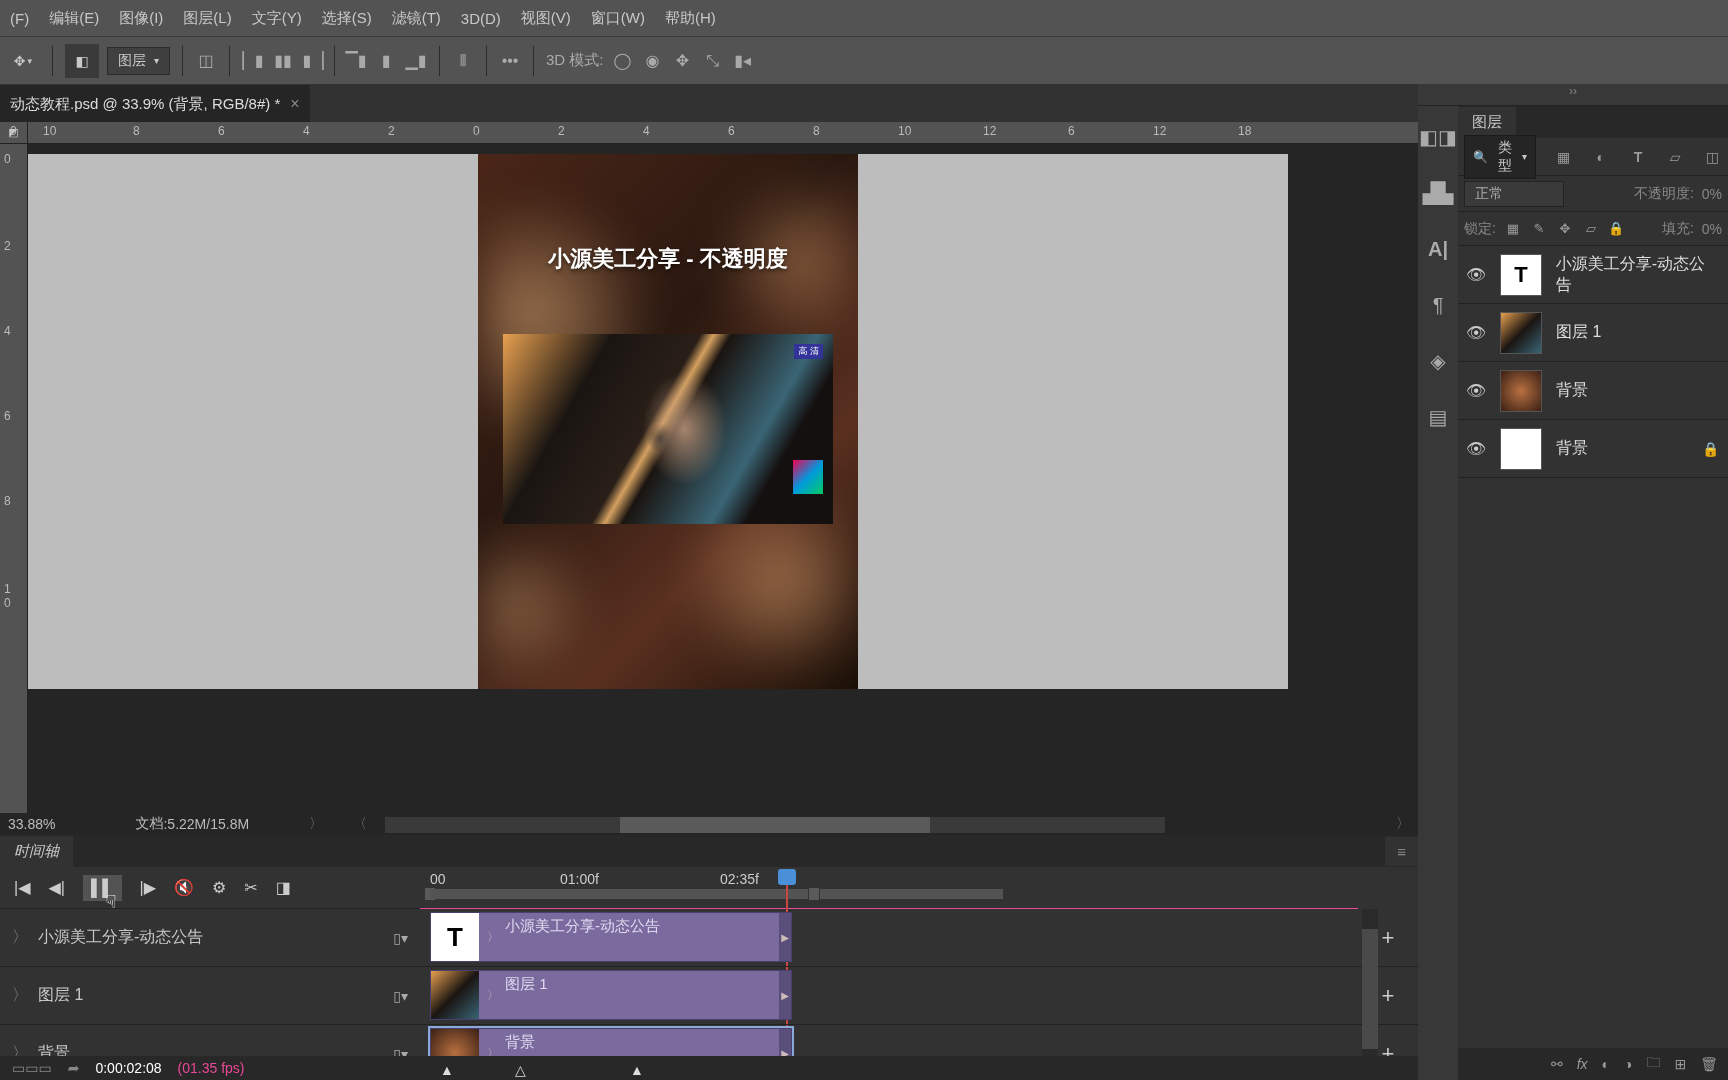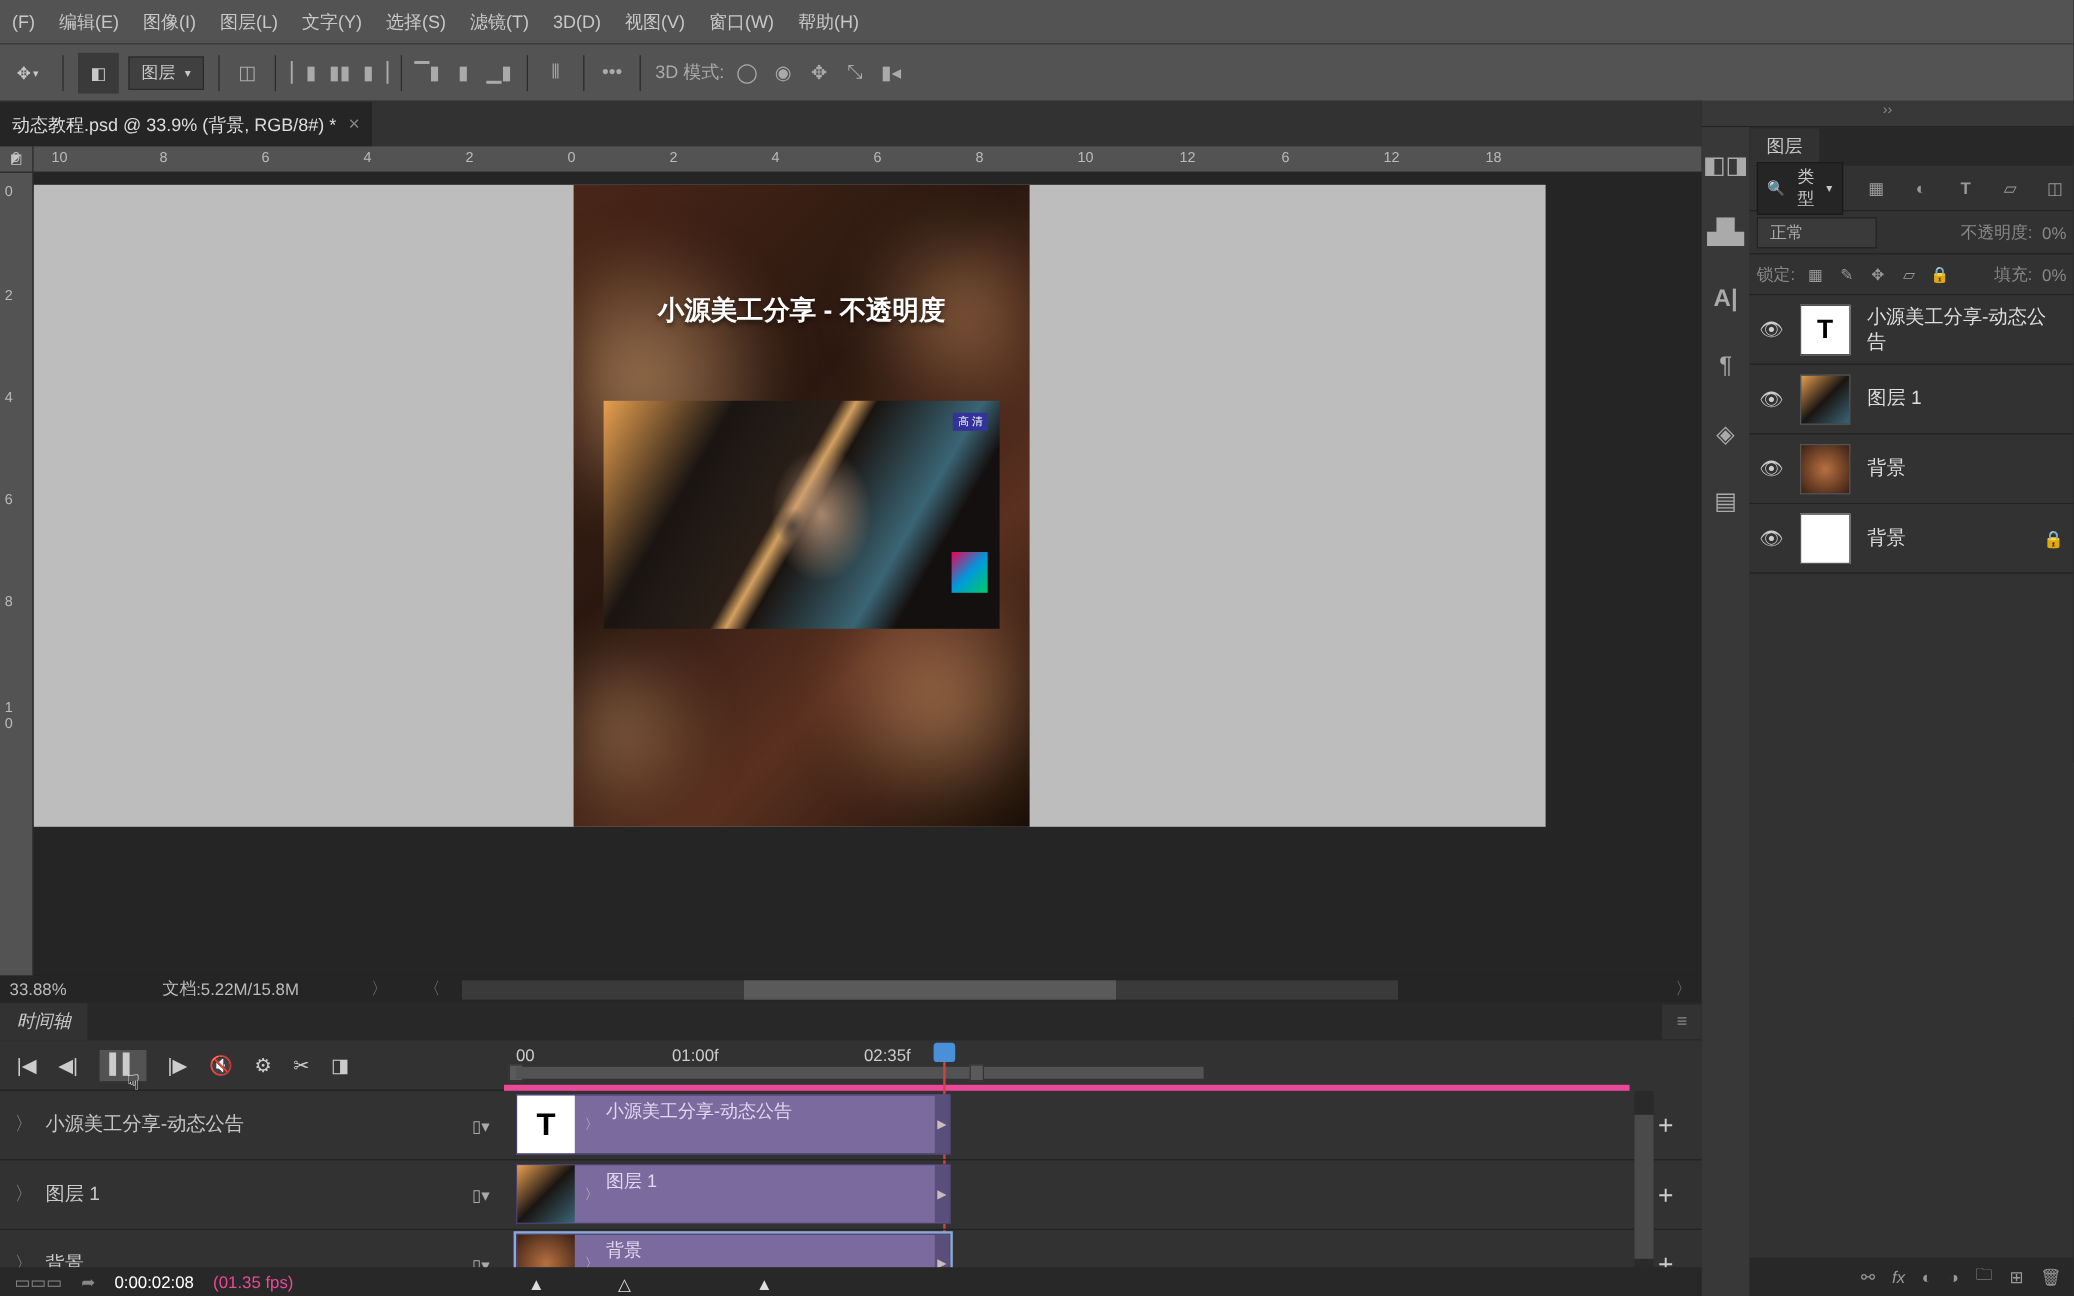--- a/index.html
+++ b/index.html
@@ -80,21 +80,21 @@
 .bottom-icons { position:absolute; bottom:0; left:0; right:0; height:32px; background:#282828; display:flex; align-items:center; justify-content:flex-end; gap:14px; padding:0 10px; color:#999; font-size:14px; }
 
 
 .timeline { position:absolute; left:0; right:310px; bottom:0; height:245px; background:#323232; }
 .tl-tab { height:32px; background:#282828; display:flex; align-items:center; }
 .tl-tab span { padding:6px 14px; background:#323232; font-size:15px;font-style:italic; }
 .tl-tab .menu { margin-left:auto; padding:6px 12px; color:#888; }
 .tl-ctrl { position:absolute; top:32px; left:0; width:420px; height:42px; display:flex; align-items:center; gap:18px; padding:0 14px; border-bottom:1px solid #222; }
 .tl-ctrl .c { color:#ccc; font-size:16px; cursor:pointer; }
 .tl-ctrl .c.play { background:#535353; padding:4px 8px; }
-.tl-ruler { position:absolute; top:32px; left:420px; right:60px; height:42px; border-bottom:5px solid #ec4899; }
+.tl-ruler { position:absolute; top:32px; left:420px; right:60px; height:42px; border-bottom:1px solid #ec4899; }
 .tl-ruler .tick { position:absolute; top:4px; font-size:14px; color:#ccc; }
 .playhead { position:absolute; top:2px; width:18px; height:16px; background:#4a90d9; border-radius:3px; }
 .playhead::after { content:""; position:absolute; left:8px; top:16px; width:2px; height:180px; background:#c44; }
 .work-bar { position:absolute; top:22px; left:10px; right:355px; height:10px; background:#535353; }
 .work-handle { position:absolute; top:20px; width:12px; height:14px; background:#5a5a5a; border:1px solid #333; }
 .tl-layers { position:absolute; top:74px; left:0; width:420px; bottom:24px; }
 .tl-layer { height:58px; display:flex; align-items:center; padding:0 12px; gap:14px; border-bottom:1px solid #222; font-size:16px; }
 .tl-layer .exp { color:#888; width:12px; }
 .tl-layer .opts { margin-left:auto; display:flex; align-items:center; gap:4px; font-size:14px; color:#aaa; }
 .tl-tracks { position:absolute; top:74px; left:420px; right:60px; bottom:24px; }

